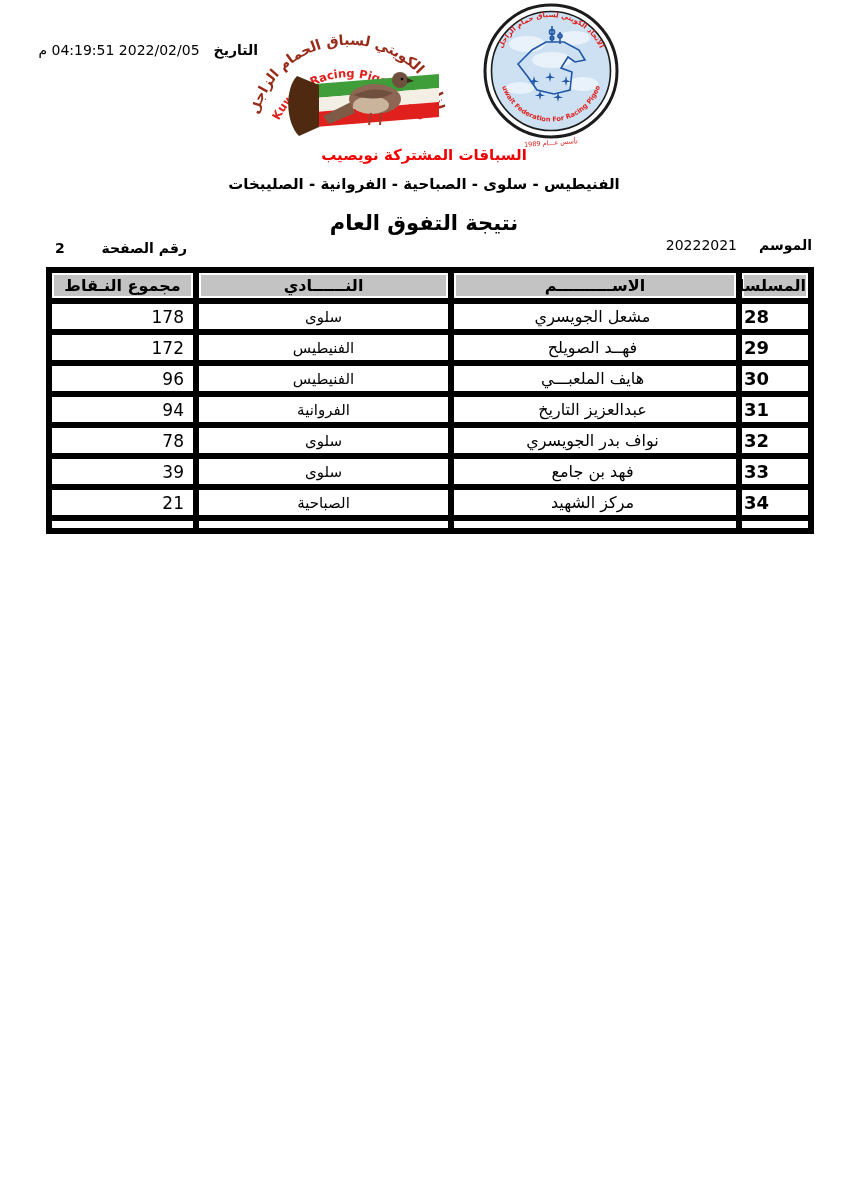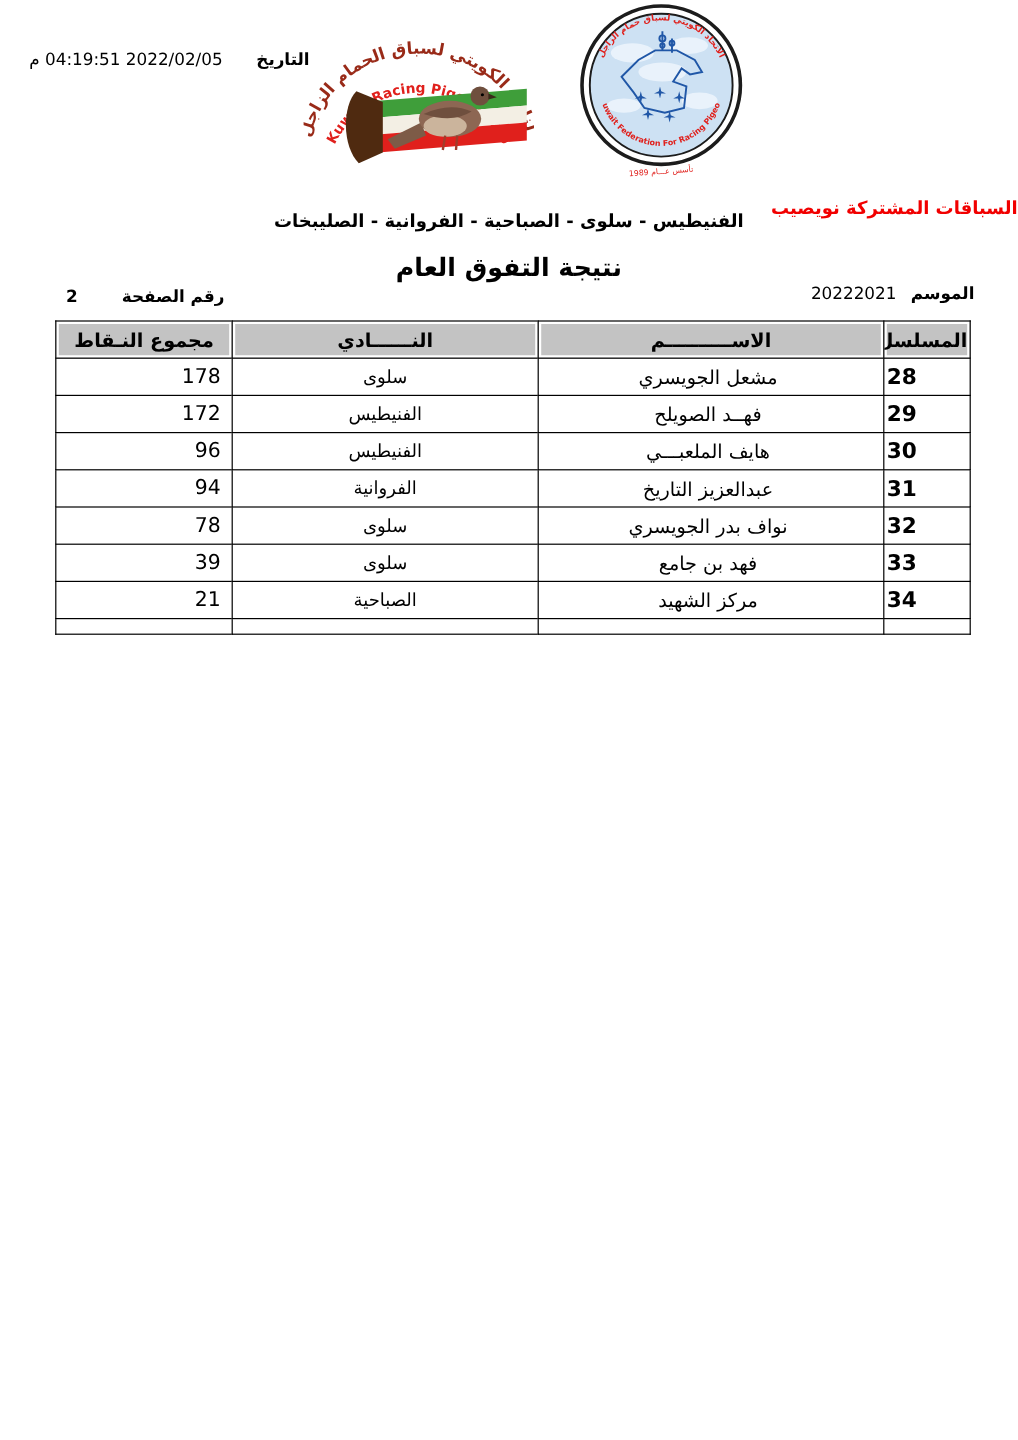--- a/index.html
+++ b/index.html
@@ -7,41 +7,41 @@
   body {
     width:848px; height:1200px; position:relative;
     font-family:"DejaVu Sans", sans-serif; color:#000;
     overflow:hidden; direction:rtl;
   }
   .abs { position:absolute; }
 
   
   .date-line { left:28px; top:42px; width:230px; font-size:14px; direction:rtl; text-align:right; white-space:nowrap; }
   .date-line .lbl { font-weight:bold; }
-  .date-line .val { margin-right:28px; }
+  .date-line .val { margin-right:14px; }
 
   
   .center-line { left:0; width:848px; text-align:center; }
-  .races-title { top:164px; color:#f10000; font-weight:bold; font-size:15px;text-align:right; }
+  .races-title { top:146px; color:#f10000; font-weight:bold; font-size:15px; }
   .clubs-line  { top:175px; font-weight:bold; font-size:15px; letter-spacing:0.5px; }
   .main-title  { top:211px; font-weight:bold; font-size:21px; }
 
   .season-line { top:237px; right:36px; font-size:14px; direction:rtl; white-space:nowrap; }
   .season-line .lbl { font-weight:bold; }
-  .season-line .val { margin-right:12px; }
+  .season-line .val { margin-right:22px; }
 
   .page-line { top:240px; left:55px; width:132px; font-size:14px; direction:rtl; display:flex; justify-content:space-between; font-weight:bold; }
 
   
   table.results {
     position:absolute; left:46px; top:267px; width:762px;
     border-collapse:collapse; table-layout:fixed; direction:rtl;
   }
   table.results th, table.results td {
-    border:1px solid #000000; overflow:hidden; white-space:nowrap; vertical-align:middle;
+    border:6px solid #000000; overflow:hidden; white-space:nowrap; vertical-align:middle;
   }
   table.results th {
     height:31px; background:#c3c3c3; font-weight:bold; font-size:16px;
     box-shadow: inset 0 0 0 2px #ffffff; text-align:center; padding:0 2px;
   }
   table.results td { height:31px; }
   td.c-serial { font-weight:bold; font-size:18px; text-align:left; padding-left:2px; padding-right:6px; }
   td.c-name   { font-size:16px; text-align:center; padding-right:5px; }
   td.c-club   { font-size:15px; text-align:center; }
   td.c-points { font-size:17px; text-align:left; direction:ltr; padding-right:9px; }

